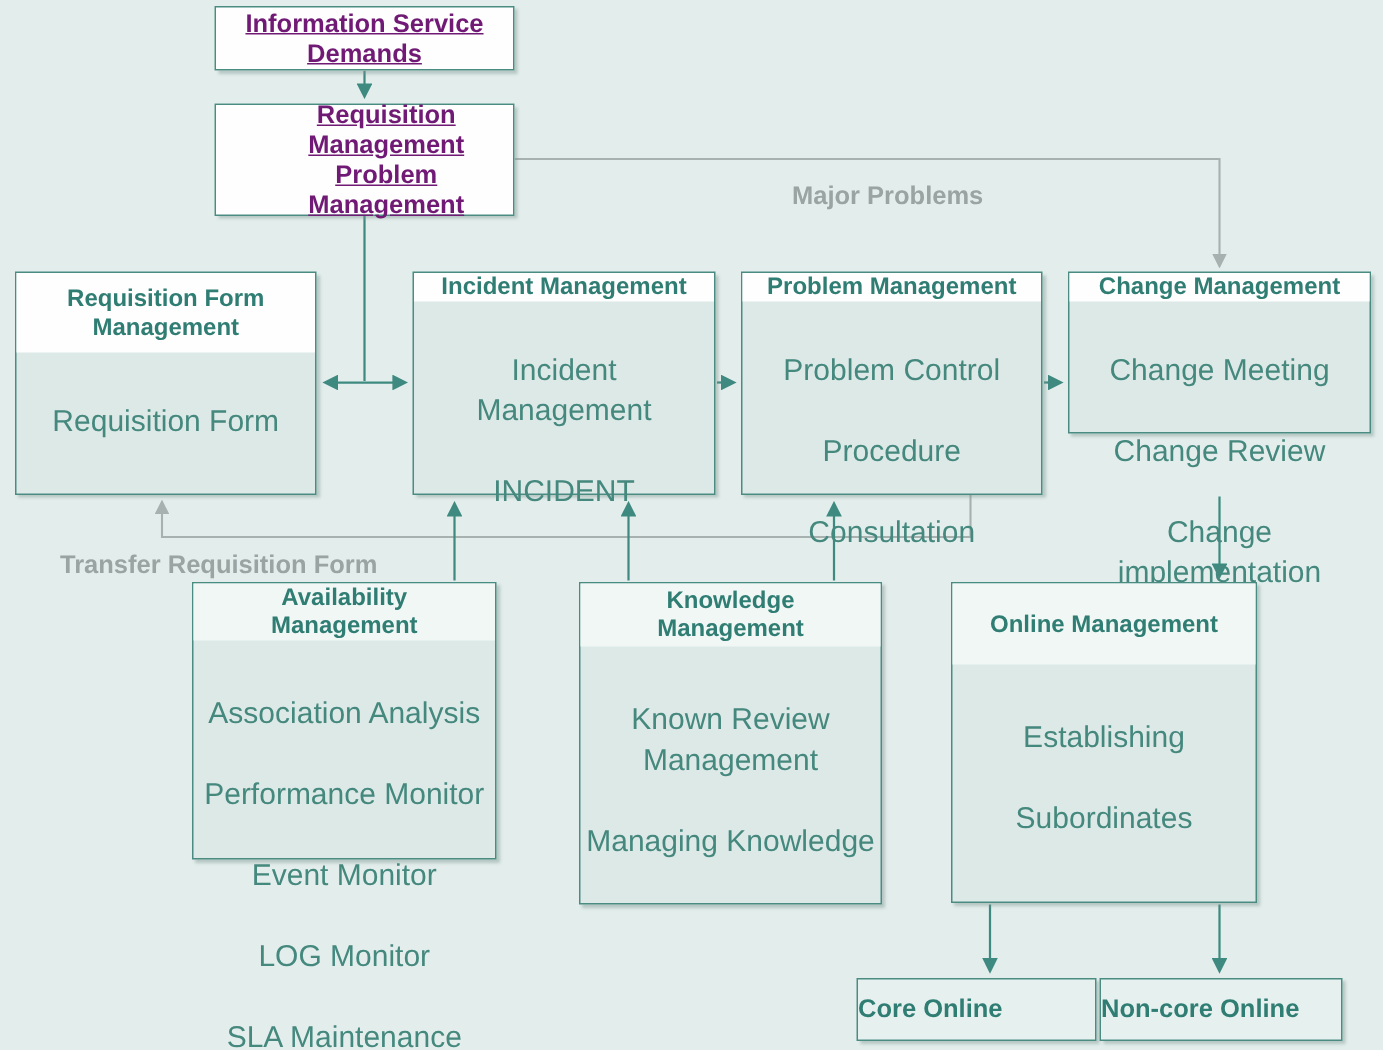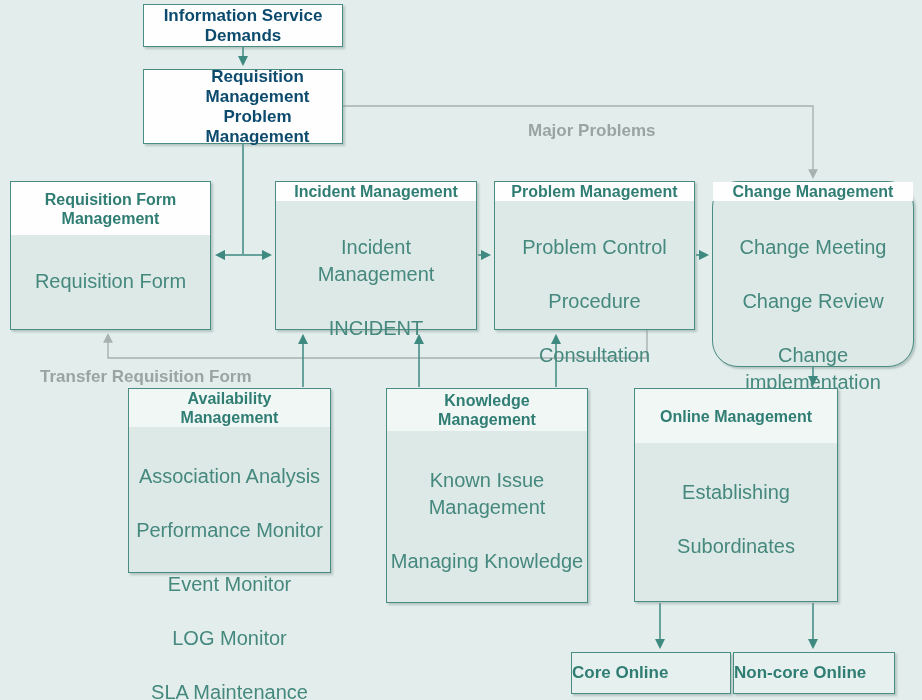--- a/index.html
+++ b/index.html
@@ -30,39 +30,39 @@
     text-align:center;white-space:pre-line;
   }
   .box.tinted .hdr{background:#f0f7f5;}
   .box .bdy{
     box-sizing:border-box;width:100%;flex:1;
     color:#45887e;font-size:20px;line-height:27px;
     text-align:center;white-space:pre-line;
   }
   .box .item{white-space:pre-line;}
   .title3{
-    color:#0c4a6e;font-weight:bold;font-size:17px;line-height:20px;
-    text-align:center;white-space:pre-line;
+    color:#701a75;font-weight:bold;font-size:17px;line-height:20px;
+    text-align:center;white-space:pre-line;text-decoration:underline;
   }
   .small-title{
     color:#2f7d73;font-weight:bold;font-size:17px;text-align:center;
   }
   .gray-label{
     position:absolute;color:#99a4a3;font-weight:bold;font-size:17px;
     white-space:nowrap;
   }
 
   
   #box-info      {left:143px;top:4px;  width:200px;height:43px;}
   #box-reqmgmt   {left:143px;top:69px; width:200px;height:75px;padding-left:29px;}
 
   #box-reqform   {left:10px; top:181px;width:201px;height:149px;}
   #box-incident  {left:275px;top:181px;width:202px;height:149px;}
   #box-problem   {left:494px;top:181px;width:201px;height:149px;}
-  #box-change    {left:712px;top:181px;width:202px;height:186px;border-radius:26px;}
+  #box-change    {left:712px;top:181px;width:202px;height:108px;}
   .row2 .hdr{height:53px;}
   .row2 .bdy{padding-top:6px;}
 
   #box-avail     {left:128px;top:388px;width:203px;height:185px;}
   #box-knowledge {left:386px;top:388px;width:202px;height:215px;}
   #box-online    {left:634px;top:388px;width:204px;height:214px;}
   .row3 .hdr{height:54px;}
   .row3 .bdy{padding-top:9px;}
 
   #box-core      {left:571px;top:652px;width:160px;height:42px;}
@@ -158,21 +158,21 @@
       <div class="item">Event Monitor</div>
       <div class="item">LOG Monitor</div>
       <div class="item">SLA Maintenance</div>
     </div>
   </div>
 
   <div class="box row3 tinted" id="box-knowledge">
     <div class="hdr">Knowledge
 Management</div>
     <div class="bdy">
-      <div class="item">Known Issue
+      <div class="item">Known Review
 Management</div>
       <div class="item">Managing Knowledge</div>
     </div>
   </div>
 
   <div class="box row3 tinted" id="box-online">
     <div class="hdr">Online Management</div>
     <div class="bdy">
       <div class="item">Establishing</div>
       <div class="item">Subordinates</div>

